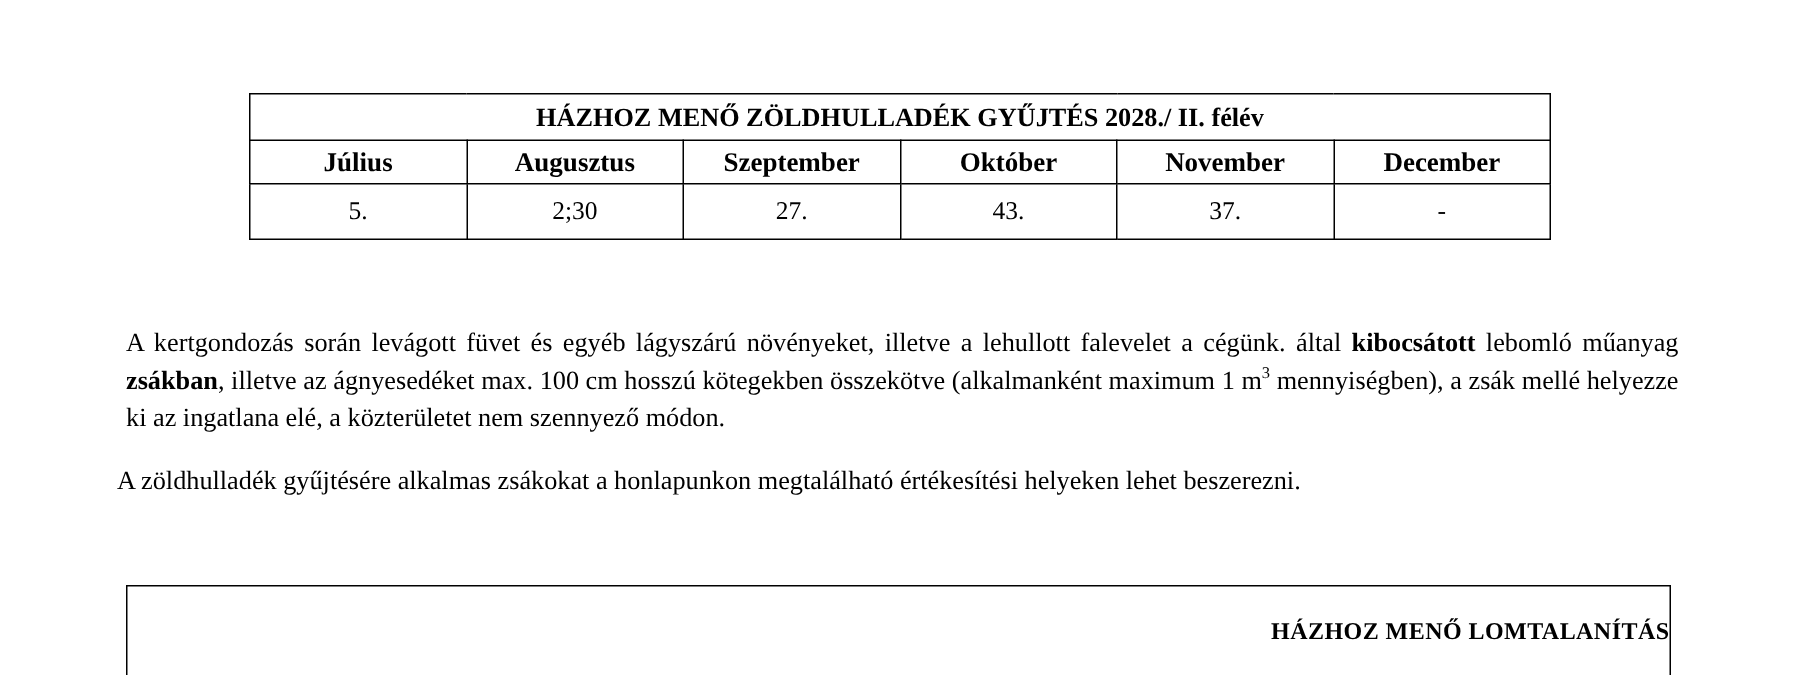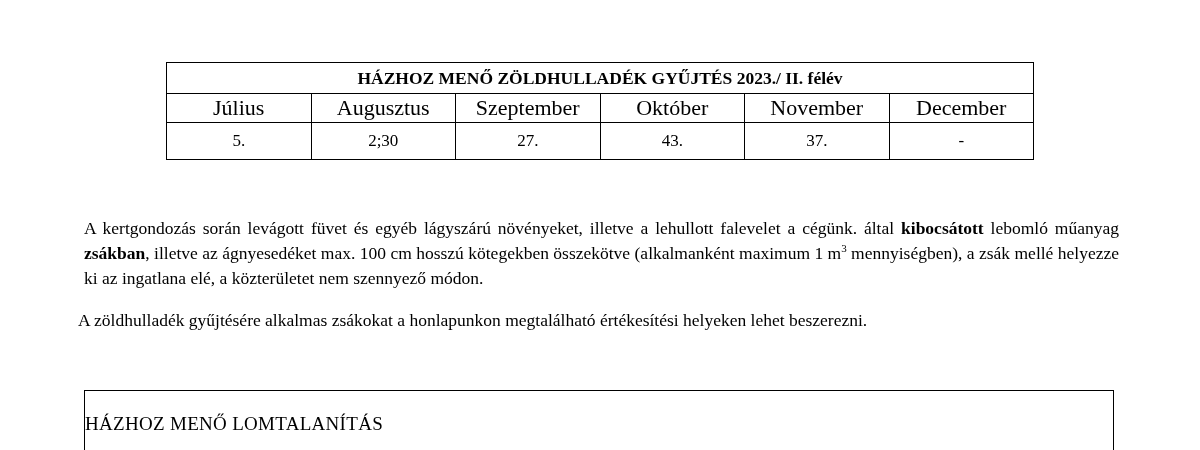--- a/index.html
+++ b/index.html
@@ -36,22 +36,22 @@
     font-size: 17.5px;
     padding: 0;
     height: 30px;
   }
   .schedule-title {
     font-weight: bold;
     font-size: 18.5px;
     height: 34px;
   }
   .schedule-months td {
-    font-weight: normal;
-    font-size: 22px;
+    font-weight: bold;
+    font-size: 18px;
     height: 28px;
   }
   .schedule-values td {
     font-weight: normal;
     font-size: 17px;
     height: 36px;
   }
 
   
   .para {
@@ -83,36 +83,36 @@
     position: absolute;
     left: 84px;
     top: 390px;
     width: 1030px;
     height: 70px;
     border: 1px solid #000000;
     border-bottom: none;
     box-sizing: border-box;
   }
   .bottom-box-title {
-    text-align: left;
-    font-weight: normal;
-    font-size: 19px;
+    text-align: right;
+    font-weight: bold;
+    font-size: 16px;
     margin-top: 22px;
     letter-spacing: 0.3px;
   }
 </style>
 </head>
 <body>
 
 <div class="page">
 
   <table class="schedule-table">
     <tbody>
       <tr>
-        <td class="schedule-title" colspan="6">HÁZHOZ MENŐ ZÖLDHULLADÉK GYŰJTÉS 2023./ II. félév</td>
+        <td class="schedule-title" colspan="6">HÁZHOZ MENŐ ZÖLDHULLADÉK GYŰJTÉS 2028./ II. félév</td>
       </tr>
       <tr class="schedule-months">
         <td>Július</td>
         <td>Augusztus</td>
         <td>Szeptember</td>
         <td>Október</td>
         <td>November</td>
         <td>December</td>
       </tr>
       <tr class="schedule-values">

